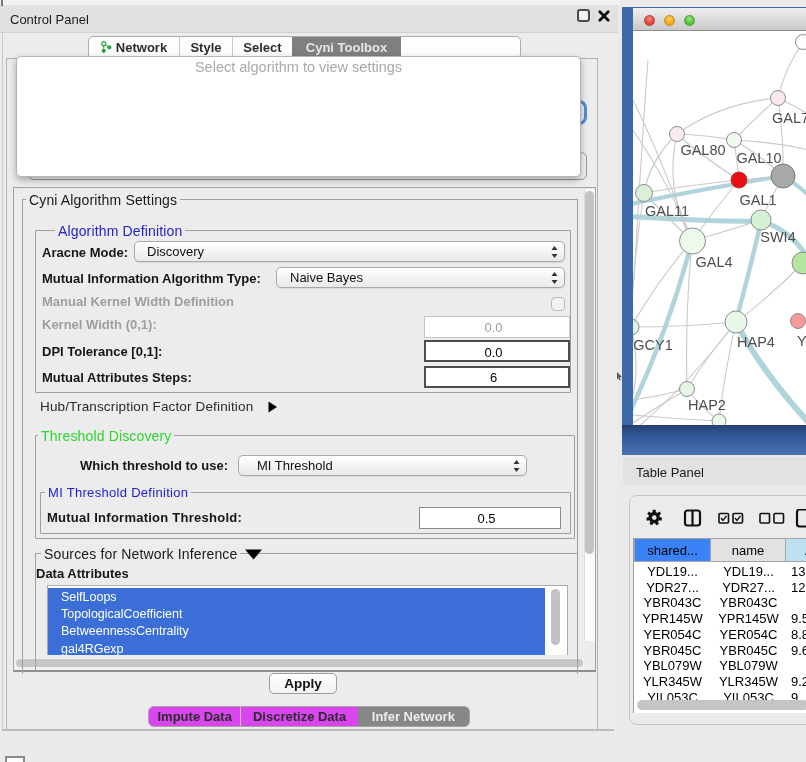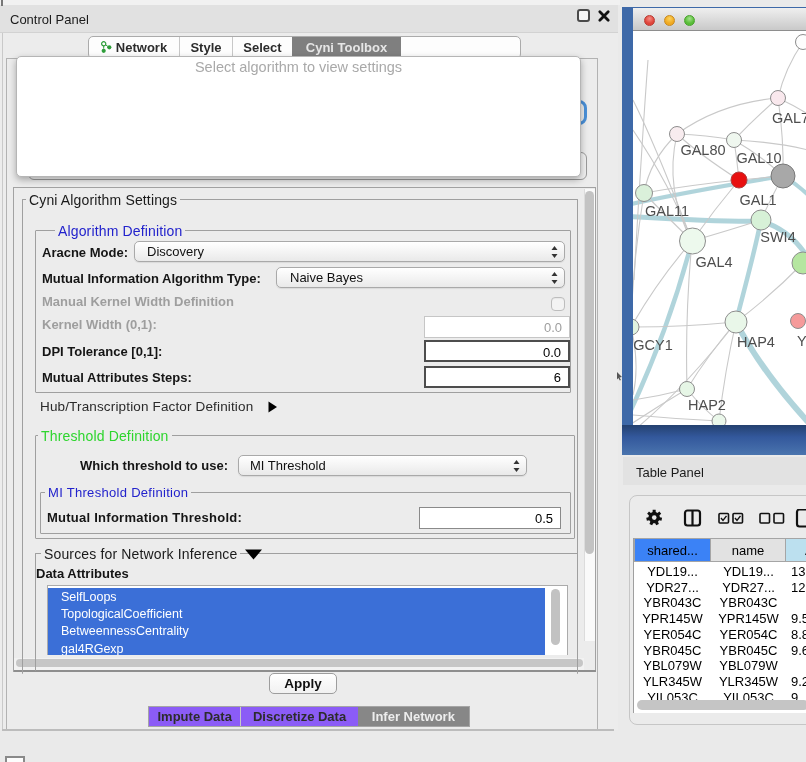--- a/index.html
+++ b/index.html
@@ -1,18 +1,18 @@
 <!DOCTYPE html>
 <html><head><meta charset="utf-8"><style>
 *{margin:0;padding:0;box-sizing:border-box}
 html,body{width:806px;height:762px}
 body{position:relative;background:#eaeaea;font-family:"Liberation Sans",sans-serif;overflow:hidden}
 .abs{position:absolute}
 .lbl{position:absolute;font-size:13px;font-weight:bold;color:#151515;white-space:nowrap}
-.field{position:absolute;background:#fff;font-size:13px;text-align:right;line-height:20px;padding-right:7px;white-space:nowrap}
+.field{position:absolute;background:#fff;font-size:13px;text-align:center;line-height:20px;padding-right:7px;white-space:nowrap}
 .combo{position:absolute;border:1px solid #a9a9a9;border-radius:5px;background:linear-gradient(#ffffff,#f2f2f2 60%,#e9e9e9);box-shadow:0 1px 1px rgba(0,0,0,0.08);font-size:13px;color:#111;white-space:nowrap}
 .combo .ar{position:absolute;right:6px;top:50%;width:7px;height:12px;margin-top:-6px}
 .gbox{position:absolute;border:1px solid #9f9f9f;border-radius:1px}
 .gtitle{position:absolute;top:-8px;left:5px;background:#ececec;padding:0 3px;font-size:14px;letter-spacing:0.15px;white-space:nowrap;font-weight:normal}
 </style></head>
 <body>
 
 <div class="abs" style="left:0px;top:0px;width:620px;height:5px;background:#f1f1f1"></div>
 <div class="abs" style="left:0px;top:5px;width:618px;height:28px;background:#e1e1e1;border-bottom:1px solid #d2d2d2"></div>
 <div class="abs" style="left:0px;top:33px;width:618px;height:697px;background:#ececec"></div>
@@ -62,24 +62,24 @@
 <div class="field" style="left:424px;top:340px;width:146px;height:22px;line-height:21px;border:2px solid #4d4d4d;color:#000">0.0</div>
 <div class="lbl" style="left:42px;top:370px">Mutual Attributes Steps:</div>
 <div class="field" style="left:424px;top:366px;width:146px;height:22px;line-height:20px;border:2px solid #4d4d4d;color:#000">6</div>
 
 <div class="abs" style="left:40px;top:399px;font-size:13.5px;letter-spacing:0.15px;color:#2a2a2a">Hub/Transcription Factor Definition</div>
 <svg class="abs" style="left:267px;top:401px" width="11" height="12" viewBox="0 0 11 12">
     <path d="M1.5 0.5 L10 6 L1.5 11.5 Z" fill="#000"></path>
   </svg>
 
 <div class="gbox" style="left:35px;top:435px;width:540px;height:104px">
-  <span class="gtitle" style="left:2px;color:#2ed52e">Threshold Definition</span>
+  <span class="gtitle" style="left:2px;color:#2ed52e">Threshold Discovery</span>
 </div>
 <div class="lbl" style="left:80px;top:458px">Which threshold to use:</div>
-<div class="combo" style="left:238px;top:455px;width:289px;height:21px;line-height:19px;padding-left:11px">MI Threshold<svg class="ar" viewBox="0 0 7 12">
+<div class="combo" style="left:238px;top:455px;width:289px;height:21px;line-height:19px;padding-left:18px">MI Threshold<svg class="ar" viewBox="0 0 7 12">
       <path d="M3.5 0 L6.5 4 L0.5 4 Z" fill="#333"></path>
       <path d="M3.5 12 L6.5 8 L0.5 8 Z" fill="#333"></path>
     </svg></div>
 <div class="gbox" style="left:40px;top:492px;width:531px;height:42px">
   <span class="gtitle" style="left:4px;font-size:13px;letter-spacing:0.3px;color:#2222cc">MI Threshold Definition</span>
 </div>
 <div class="lbl" style="left:47px;top:510px;letter-spacing:0.25px">Mutual Information Threshold:</div>
 <div class="field" style="left:419px;top:507px;width:142px;height:22px;line-height:21px;border:1px solid #8a8a8a;color:#000">0.5</div>
 
 <div class="gbox" style="left:35px;top:553px;width:543px;height:118px;border-bottom:none">
@@ -112,21 +112,21 @@
   <div style="width:59px;display:flex;align-items:center;justify-content:center;font-size:13px;font-weight:bold;color:#2c2c2c">Select</div>
   <div style="width:109px;display:flex;align-items:center;justify-content:center;background:#7f7f7f;font-size:13px;font-weight:bold;color:#e6e6e6">Cyni Toolbox</div>
 </div>
 
 <div class="abs" style="left:16px;top:56px;width:565px;height:121px;background:#fff;border:1px solid #b5b5b5;border-radius:5px;box-shadow:0 3px 7px rgba(0,0,0,0.3)">
   <div class="abs" style="left:0px;top:2px;width:100%;text-align:center;font-size:14.5px;color:#a9a9a9">Select algorithm to view settings</div>
 </div>
 
 <div class="abs" style="left:269px;top:673px;width:68px;height:21px;background:linear-gradient(#ffffff,#f1f1f1);border:1px solid #9d9d9d;border-radius:5px;text-align:center;line-height:19px;font-size:13.5px;font-weight:bold;color:#111">Apply</div>
 
-<div class="abs" style="left:148px;top:706px;width:322px;height:21px;background:#8b5cf6;border:1px solid #a5a5a5;border-radius:0;overflow:hidden;display:flex">
+<div class="abs" style="left:148px;top:706px;width:322px;height:21px;background:#d946ef;border:1px solid #a5a5a5;border-radius:6px;overflow:hidden;display:flex">
   <div style="width:93px;display:flex;align-items:center;justify-content:center;border-right:1px solid #c8c8c8;font-size:13px;font-weight:bold;color:#2c2c2c">Impute Data</div>
   <div style="width:117px;display:flex;align-items:center;justify-content:center;font-size:13px;font-weight:bold;color:#2c2c2c">Discretize Data</div>
   <div style="width:112px;display:flex;align-items:center;justify-content:center;background:#878787;font-size:13px;font-weight:bold;color:#ededed">Infer Network</div>
 </div>
 
 <div class="abs" style="left:2px;top:729px;width:612px;height:2px;background:#bcbcbc"></div>
 
 <div class="abs" style="left:5px;top:756px;width:20px;height:12px;border:2.5px solid #8a8a8a;background:#fdfdfd"></div>
 
 <svg class="abs" style="left:616px;top:372px" width="7" height="9" viewBox="0 0 7 9">

